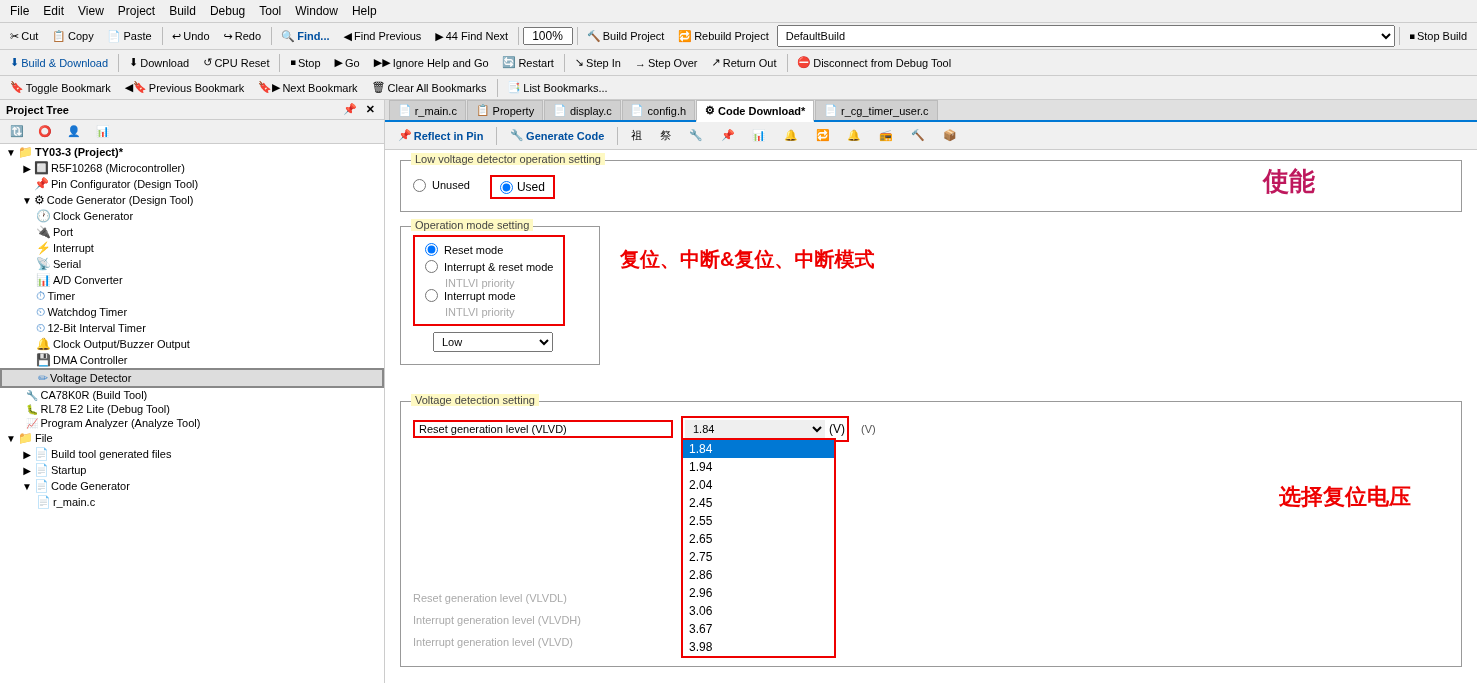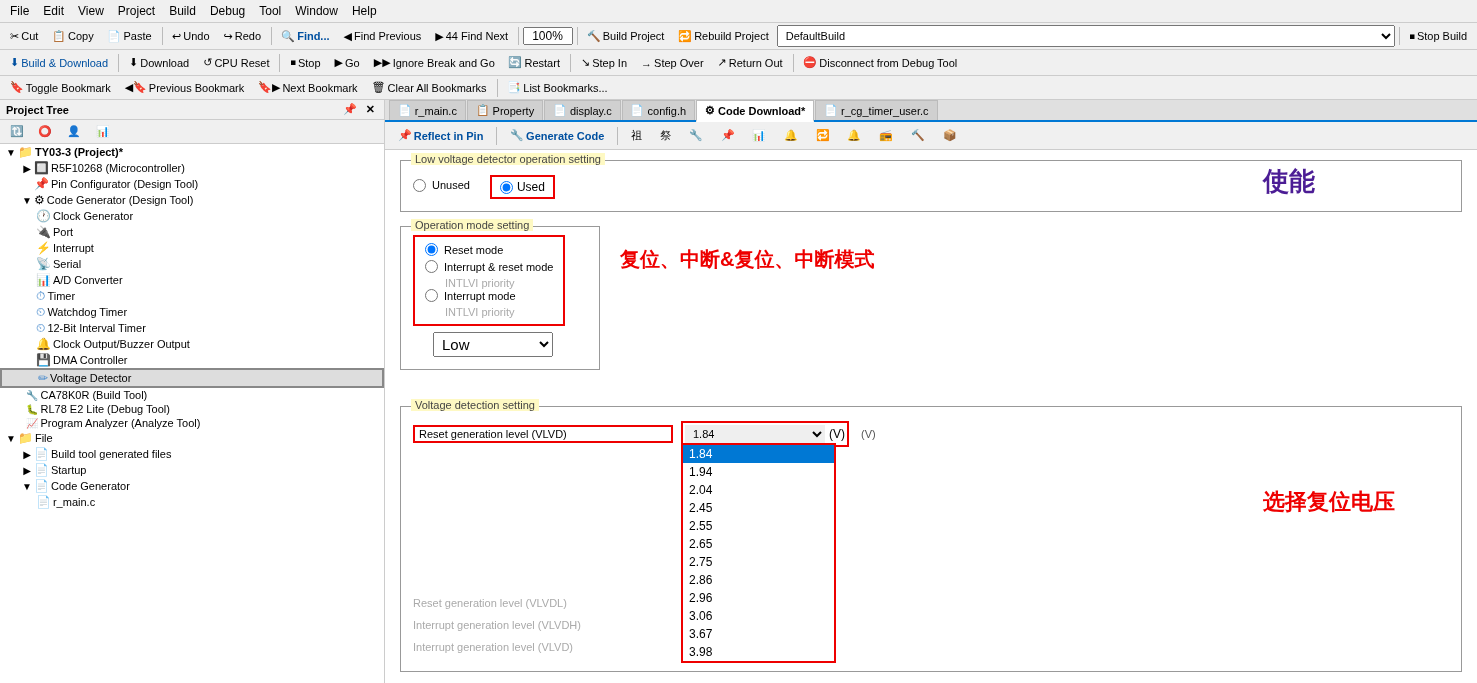--- a/index.html
+++ b/index.html
@@ -60,33 +60,33 @@
     .vlvd-row { display: flex; align-items: center; gap: 8px; margin-bottom: 6px; }
     .vlvd-label { font-size: 11px; width: 260px; }
     .vlvd-label.disabled { color: #aaa; }
     .vlvd-label.highlight { border: 2px solid #e00; padding: 1px 4px; }
     .vlvd-unit { font-size: 11px; color: #555; }
     select { width: 100%; font-size: 11px; padding: 2px 4px; }
     .listbox-item { padding: 2px 6px; cursor: pointer; }
     .listbox-item.selected { background: #0078d4; color: #fff; }
 
     
-    .annotation { color: #4c1d95; font-size: 22px; font-weight: bold; position: absolute; }
+    .annotation { color: #be185d; font-size: 22px; font-weight: bold; position: absolute; }
 
     
     .used-highlight { border: 2px solid #e00; display: inline-flex; align-items: center; gap: 4px; padding: 3px 8px; background: #fff; }
 
     
     .op-mode-box { border: 2px solid #e00; display: inline-block; padding: 6px 10px; background: #fff; }
 
     
     .intlvi-label { font-size: 11px; color: #aaa; margin-left: 20px; }
 
     
-    .low-select { font-size: 15px; padding: 2px 4px; width: 120px; margin-left: 20px; }
+    .low-select { font-size: 11px; padding: 2px 4px; width: 120px; margin-left: 20px; }
 
     
     ::-webkit-scrollbar { width: 8px; height: 8px; }
     ::-webkit-scrollbar-track { background: #f0f0f0; }
     ::-webkit-scrollbar-thumb { background: #bbb; }
 
     .bookmark-toolbar { display: flex; align-items: center; background: #f0f0f0; border-bottom: 1px solid #ccc; padding: 2px 4px; gap: 2px; min-height: 24px; }
 
     .tree-scroll { overflow-y: auto; flex: 1; }
   </style>
@@ -129,21 +129,21 @@
 </div>
 
 <div class="toolbar">
   <span class="tb-btn" style="color:#0050a0;">⬇ <span>Build &amp; Download</span></span>
   <span class="tb-sep"></span>
   <span class="tb-btn">⬇ <span>Download</span></span>
   <span class="tb-btn">↺ <span>CPU Reset</span></span>
   <span class="tb-sep"></span>
   <span class="tb-btn">⏹ <span>Stop</span></span>
   <span class="tb-btn">▶ <span>Go</span></span>
-  <span class="tb-btn">▶▶ <span>Ignore Break and Go</span></span>
+  <span class="tb-btn">▶▶ <span>Ignore Help and Go</span></span>
   <span class="tb-btn">🔄 <span>Restart</span></span>
   <span class="tb-sep"></span>
   <span class="tb-btn">↘ <span>Step In</span></span>
   <span class="tb-btn">→ <span>Step Over</span></span>
   <span class="tb-btn">↗ <span>Return Out</span></span>
   <span class="tb-sep"></span>
   <span class="tb-btn">⛔ <span>Disconnect from Debug Tool</span></span>
 </div>
 
 <div class="bookmark-toolbar">
@@ -461,20 +461,20 @@
             <span class="vlvd-unit">(V)</span>
           </div>
 
           <div class="vlvd-row">
             <span class="vlvd-label disabled">Interrupt generation level (VLVD)</span>
             <span class="vlvd-unit">(V)</span>
           </div>
 
         </div>
 
-        <span class="annotation" style="position:absolute; right:66px; top:80px; font-size:22px; color:#e00;">选择复位电压</span>
+        <span class="annotation" style="position:absolute; right:50px; top:80px; font-size:22px; color:#e00;">选择复位电压</span>
 
       </div>
 
     </div>
   </div>
 
 </div>
 
 </body></html>

